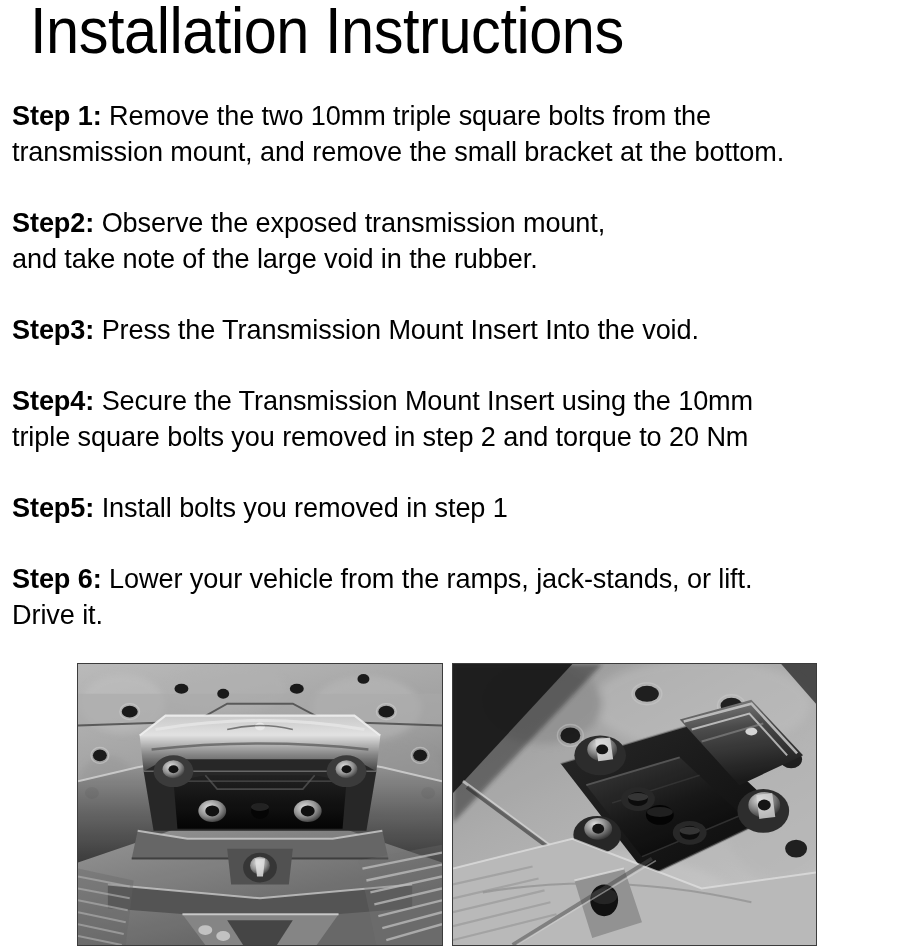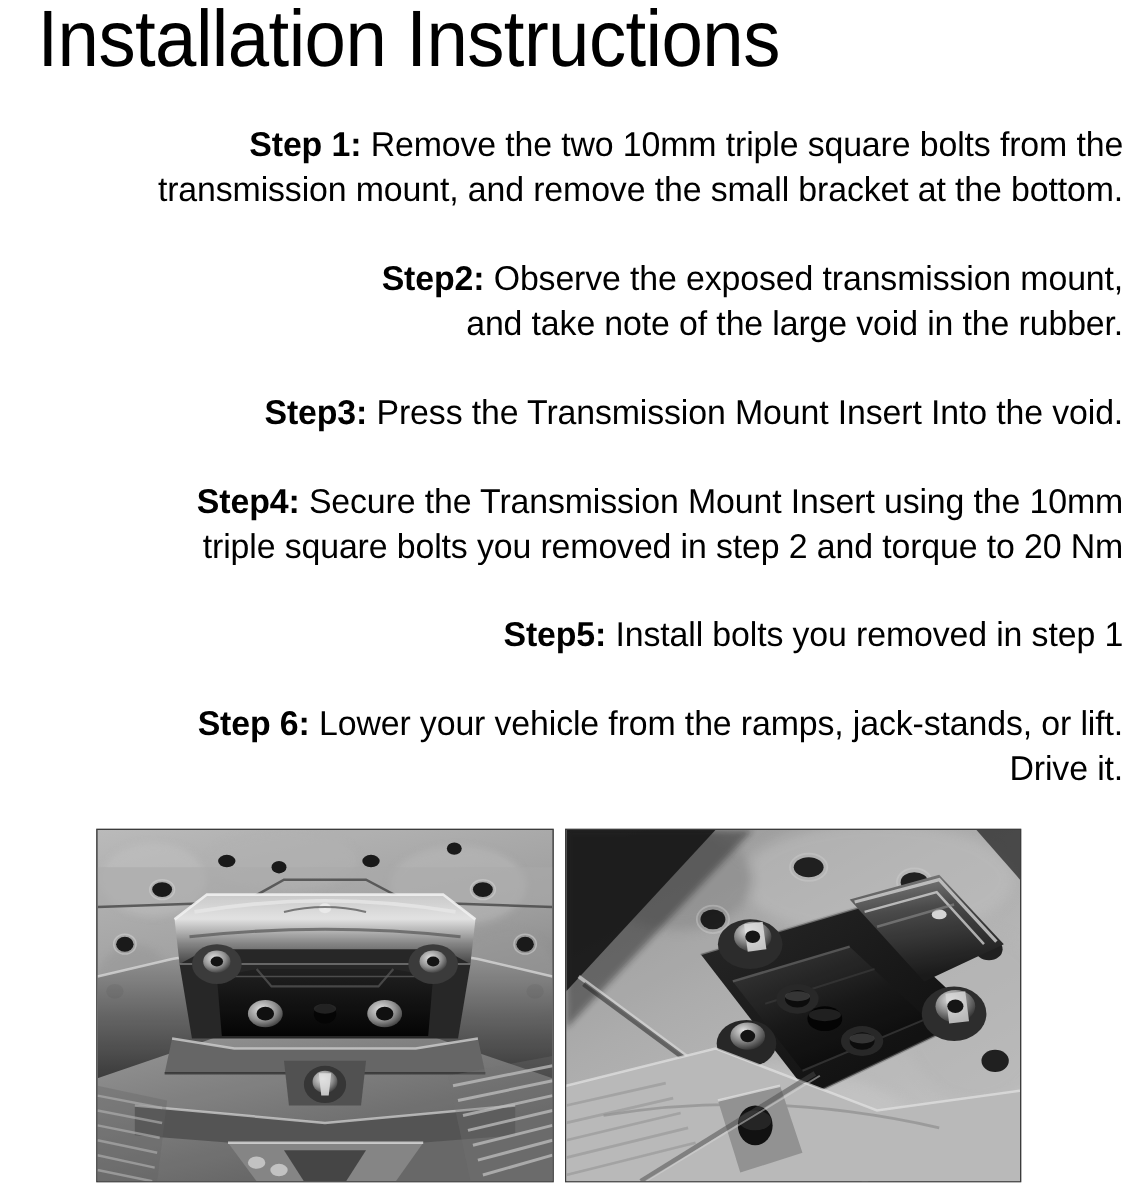--- a/index.html
+++ b/index.html
@@ -36,21 +36,20 @@
     transform-origin: left top;
     white-space: nowrap;
   }
 
   
   .steps {
     position: absolute;
     left: 12px;
     top: 98px;
     width: 900px;
-    text-align: right;
   }
   .step {
     font-size: 27.5px;
     line-height: 36px;
     letter-spacing: -0.1px;
     margin: 0 0 35px 0;
     transform: scaleX(0.985);
     transform-origin: left top;
   }
   .step:last-child { margin-bottom: 0; }

